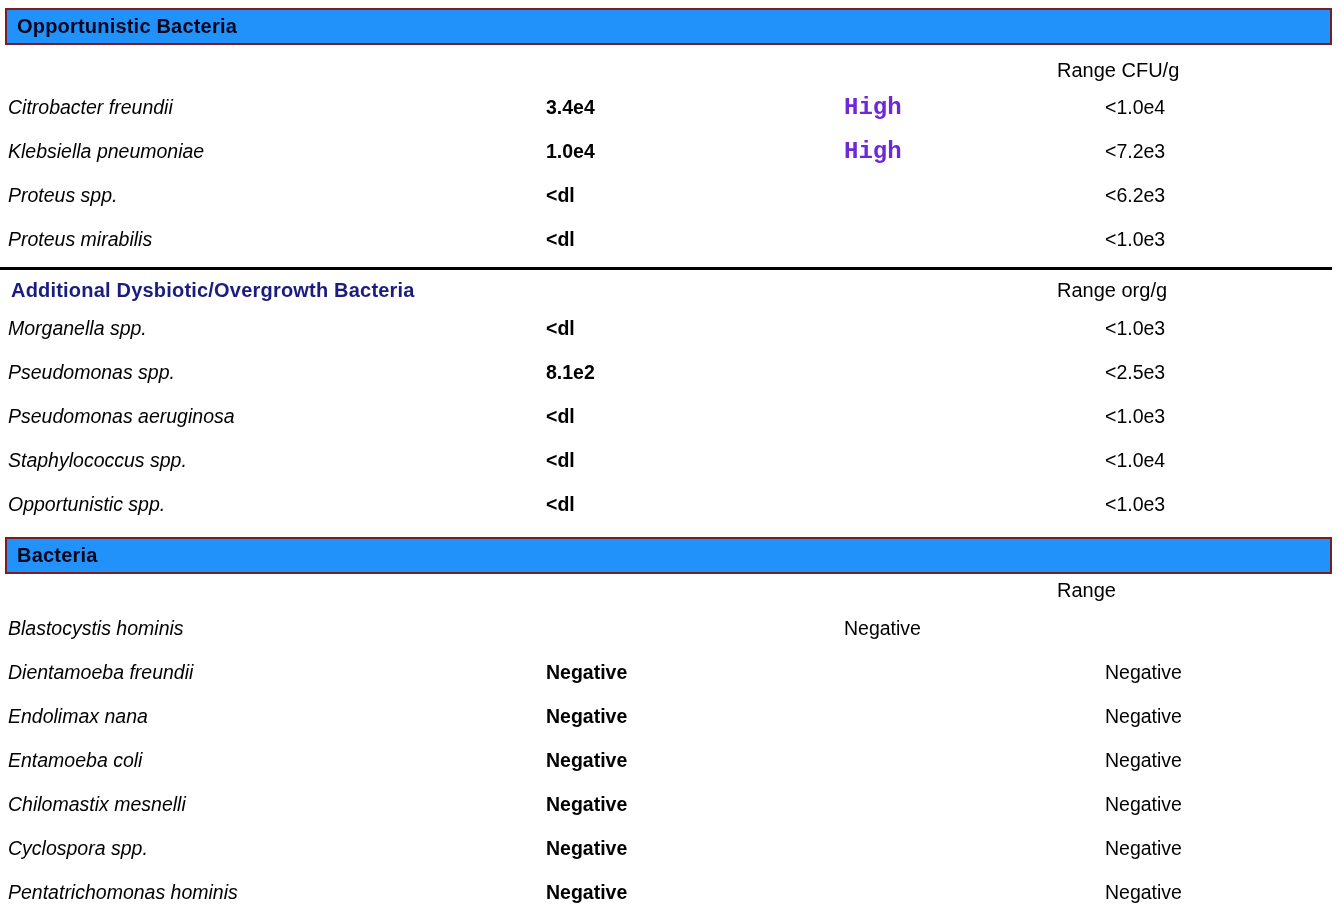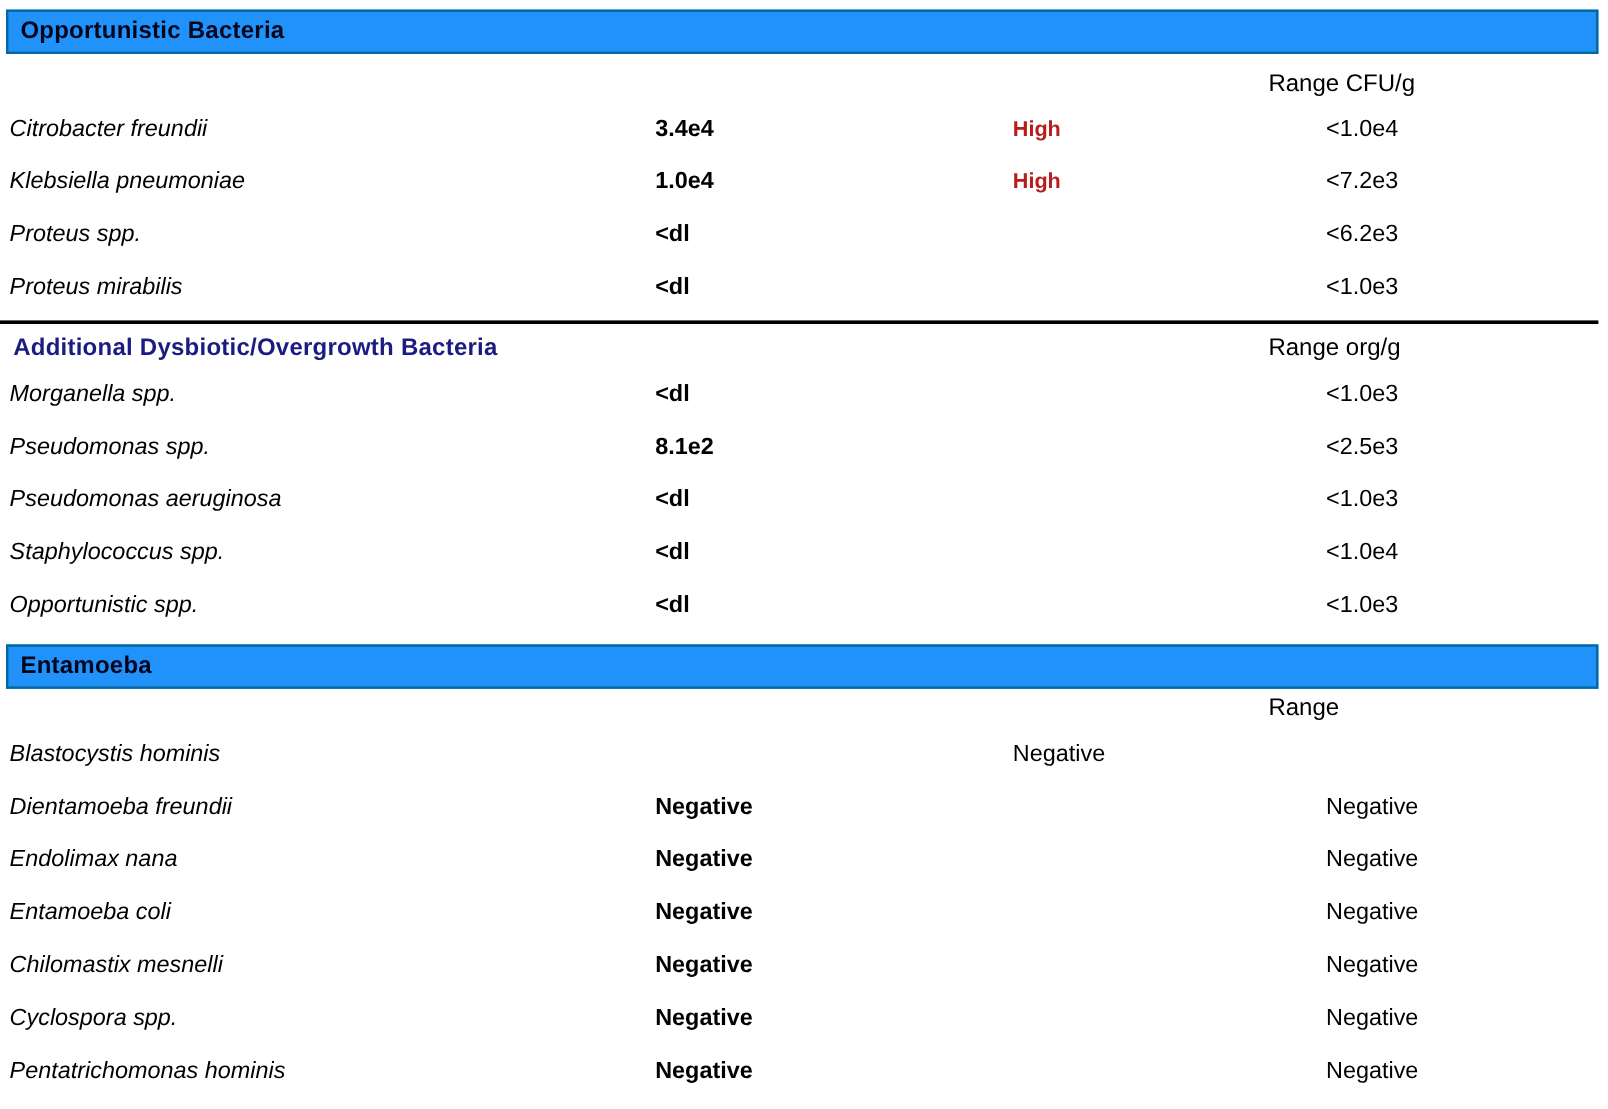--- a/index.html
+++ b/index.html
@@ -12,21 +12,21 @@
     color: #000000;
     overflow: hidden;
   }
   .page { width: 1340px; height: 924px; position: relative; }
 
   
   .section-bar {
     height: 37px;
     margin: 0 8px 0 5px;
     background: #2292fb;
-    border: 2px solid #0369a1;
+    border: 2px solid #7f1d1d;
     display: flex;
     align-items: center;
     padding-left: 10px;
   }
   .bar1 { margin-top: 8px; }
   .bar2 { margin-top: 11px; }
   .section-bar .bar-title {
     font-size: 20px;
     font-weight: bold;
     color: #06061c;
@@ -59,21 +59,21 @@
     font-size: 20px;
     color: #000000;
   }
 
   
   .rows { margin-top: 2px; }
   .rows2 { margin-top: 3px; }
   .row { height: 44px; gap: 16px; }
   .name  { font-size: 19.5px; font-style: italic; }
   .result { font-size: 19.5px; font-weight: bold; }
-  .flag { font-size: 18px; font-weight: bold; color: #b91c1c; }
+  .flag { font-size: 24px; font-weight: bold; color: #6d28d9; font-family: Liberation Mono, monospace; }
   .range { font-size: 19.5px; }
   .red { color: #f90606; }
 
   
   .divider {
     height: 3px;
     background: #000000;
     margin: 6px 8px 0 0;
   }
 </style>
@@ -151,21 +151,21 @@
     </div>
     <div class="grid row">
       <div class="name">Opportunistic spp.</div>
       <div class="result">&lt;dl</div>
       <div class="flag"></div>
       <div class="range">&lt;1.0e3</div>
     </div>
   </div>
 
   <div class="section-bar bar2">
-    <span class="bar-title">Entamoeba</span>
+    <span class="bar-title">Bacteria</span>
   </div>
 
   <div class="grid group-header gh3">
     <div class="group-title"></div>
     <div class="range-header">Range</div>
   </div>
 
   <div class="rows rows2">
     <div class="grid row">
       <div class="name">Blastocystis hominis</div>

